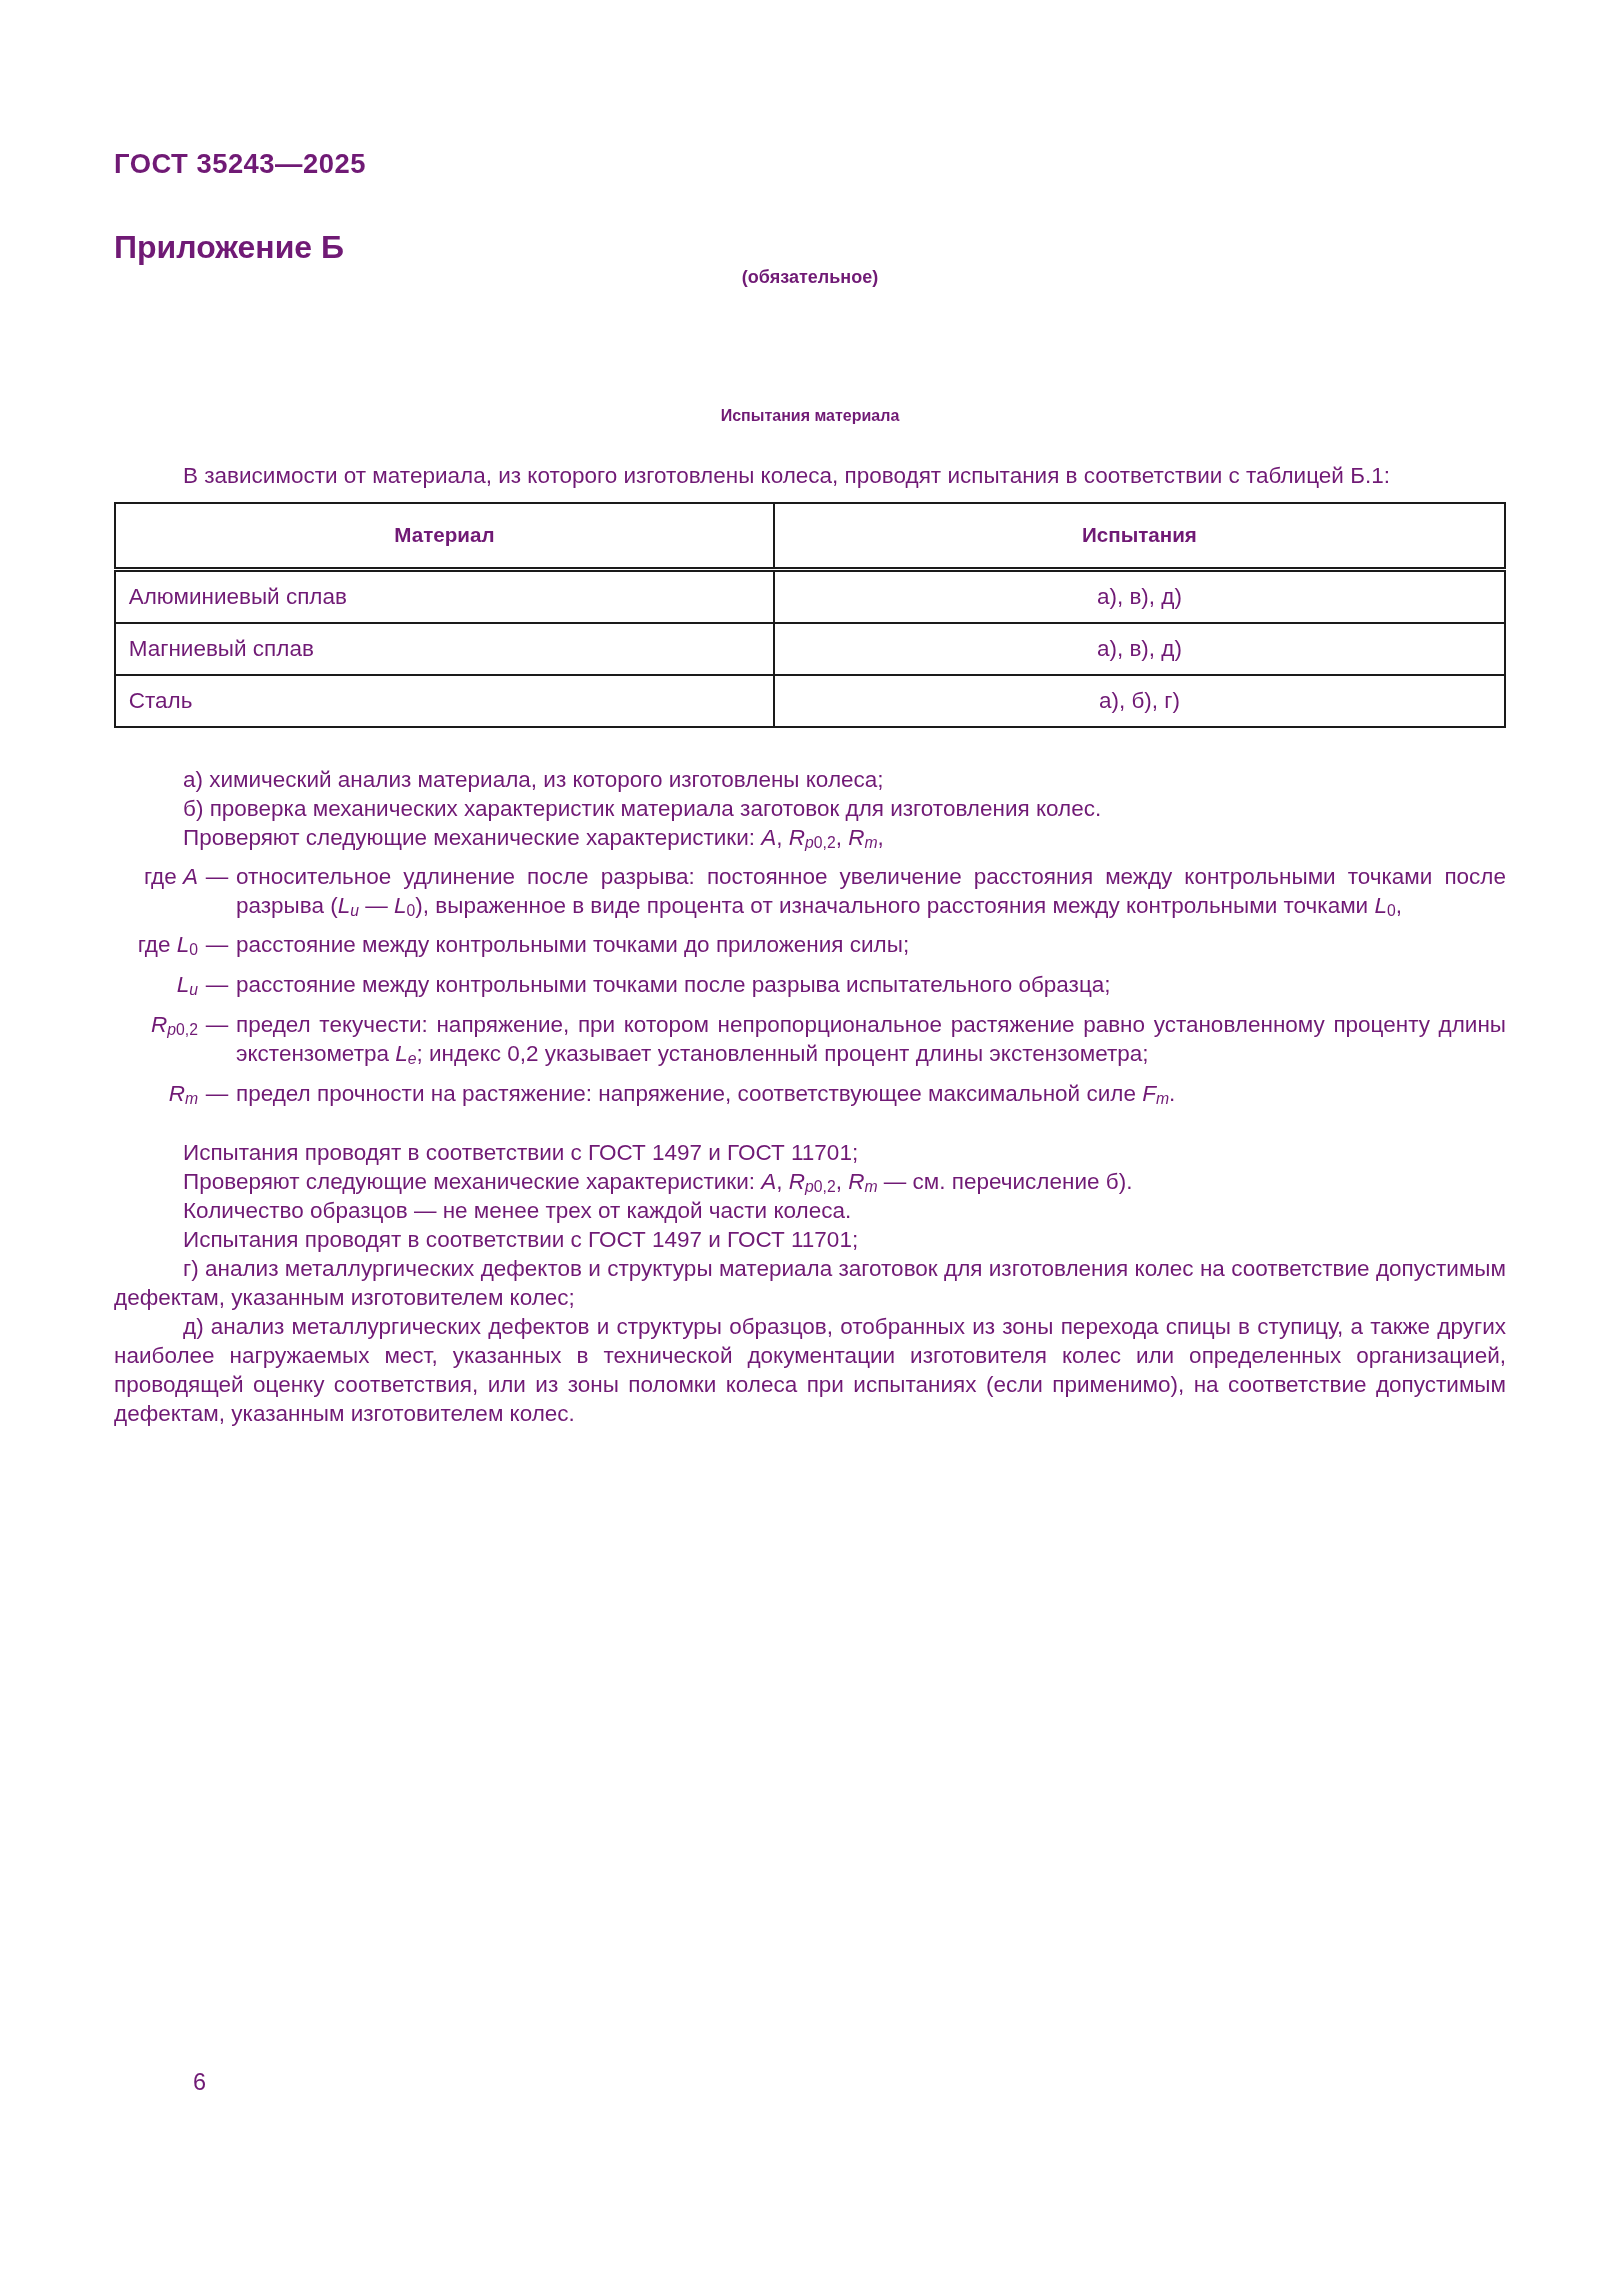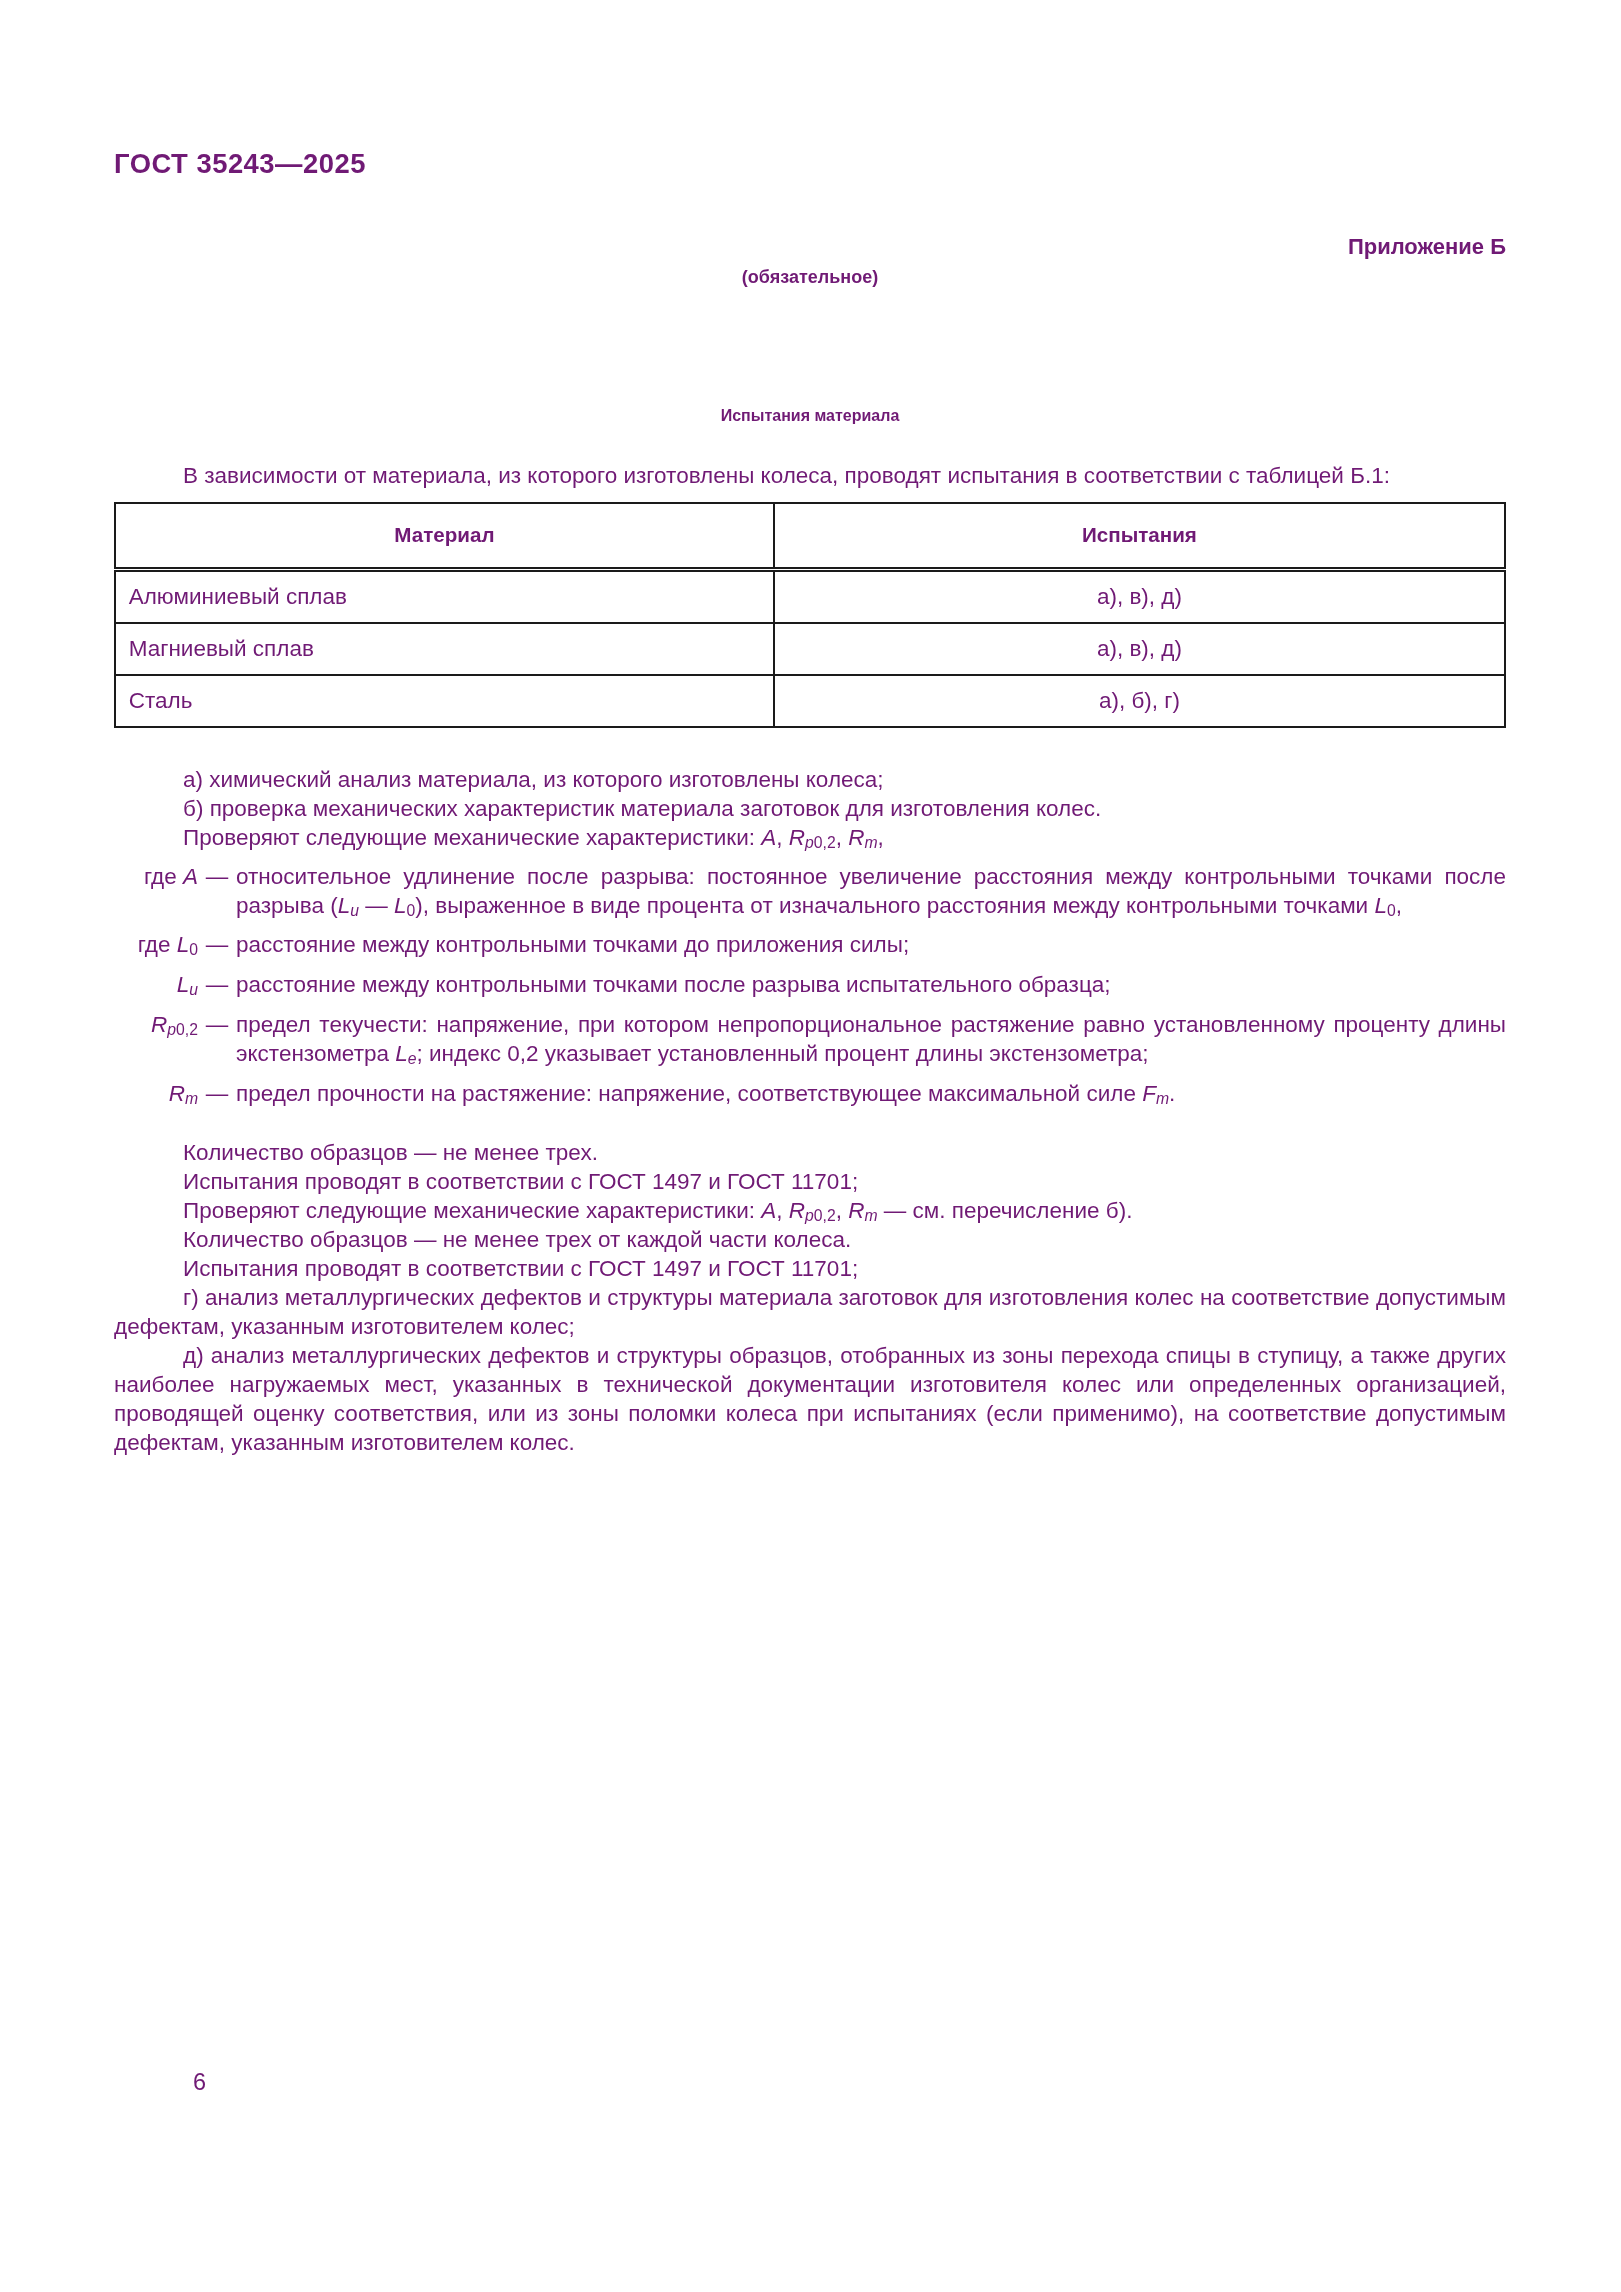--- a/index.html
+++ b/index.html
@@ -8,21 +8,21 @@
     width:1621px;height:2293px;
     margin:0 auto;
     background:#ffffff;
     color:#701a75;
     font-family:"Liberation Sans","DejaVu Sans",sans-serif;
     box-sizing:border-box;
     padding:149px 115px 0 114px;
     overflow:hidden;
   }
   .doc-code{font-weight:bold;font-size:27.4px;line-height:29px;letter-spacing:0.5px;}
-  .appendix-label{margin-top:54px;text-align:right;font-weight:bold;font-size:22px;line-height:30px;}
+  .appendix-label{margin-top:54px;text-align:left;font-weight:bold;font-size:32px;line-height:30px;}
   .appendix-kind{text-align:center;font-weight:bold;font-size:18px;line-height:30px;}
   .section-title{margin:109px 0 0 0;text-align:center;font-weight:bold;font-size:16px;line-height:29px;}
   .para{margin:0;font-size:22.5px;line-height:29px;text-align:justify;text-indent:69px;}
   .intro{margin-top:31px;}
   .table-caption{margin-top:20.6px;font-size:21.6px;line-height:27.4px;text-align:left;}
   .cap-word{letter-spacing:3.9px;}
   .cap-num{margin-left:13.7px;}
   .cap-sep{margin:0 5.9px;}
   table.tests{
     margin-top:11.8px;width:100%;
@@ -124,21 +124,20 @@
         <span class="def-body"><span>предел текучести: напряжение, при котором непропорциональное растяжение равно установленному проценту длины экстензометра </span><span class="it">L</span><sub class="it">e</sub><span>; индекс 0,2 указывает установленный процент длины экстензометра;</span></span>
       </div>
       <div class="def-row">
         <span class="def-term"><span class="it">R</span><sub class="it">m</sub></span>
         <span class="def-dash">—</span>
         <span class="def-body"><span>предел прочности на растяжение: напряжение, соответствующее максимальной силе </span><span class="it">F</span><sub class="it">m</sub><span>.</span></span>
       </div>
     </div>
 
   <div class="paras" id="paras-box">
-      <p class="para">Количество образцов — не менее трех.</p>
       <p class="para">Испытания проводят в соответствии с ГОСТ 1497 и ГОСТ 11701;</p>
       <p class="para"><span>Проверяют следующие механические характеристики: </span><span class="it">A</span><span>, </span><span class="it">R</span><sub class="it">p</sub><sub>0,2</sub><span>, </span><span class="it">R</span><sub class="it">m</sub><span> — см. перечисление б).</span></p>
       <p class="para">Количество образцов — не менее трех от каждой части колеса.</p>
       <p class="para">Испытания проводят в соответствии с ГОСТ 1497 и ГОСТ 11701;</p>
       <p class="para">г) анализ металлургических дефектов и структуры материала заготовок для изготовления колес на соответствие допустимым дефектам, указанным изготовителем колес;</p>
       <p class="para">д) анализ металлургических дефектов и структуры образцов, отобранных из зоны перехода спицы в ступицу, а также других наиболее нагружаемых мест, указанных в технической документации изготовителя колес или определенных организацией, проводящей оценку соответствия, или из зоны поломки колеса при испытаниях (если применимо), на соответствие допустимым дефектам, указанным изготовителем колес.</p>
     </div>
 
   <div class="page-number">6</div>
 

